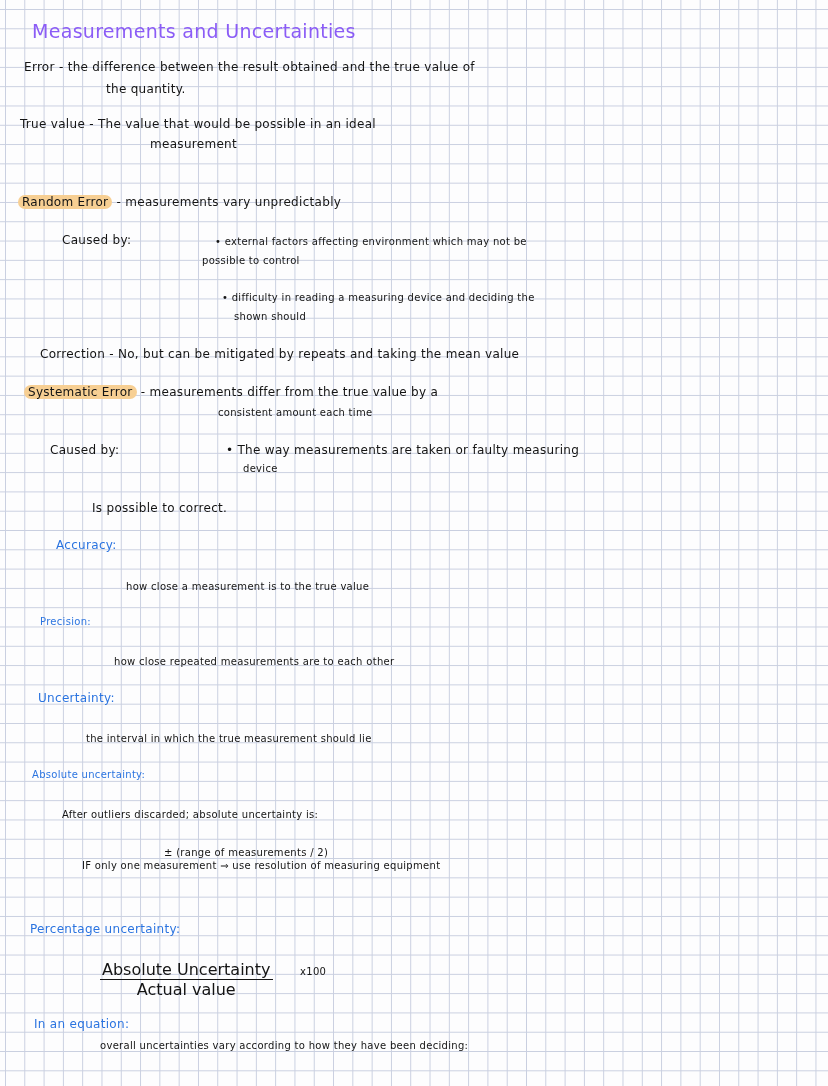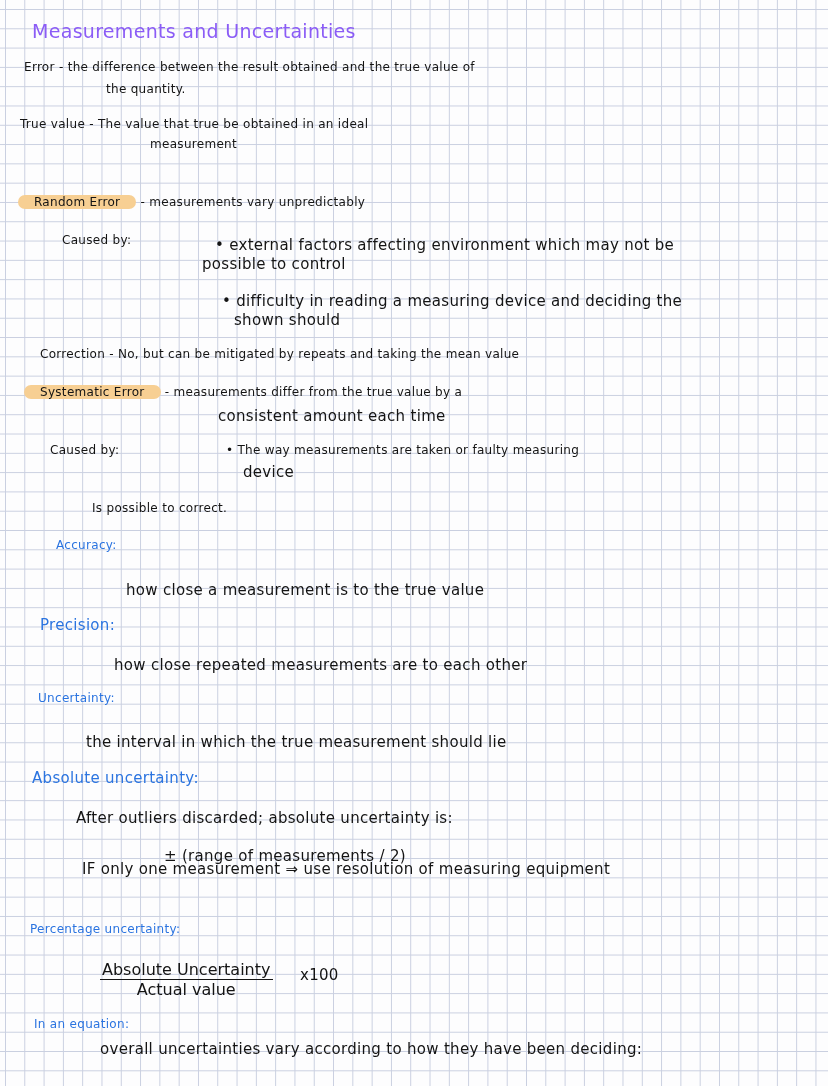--- a/index.html
+++ b/index.html
@@ -8,46 +8,46 @@
     background-color: #fdfdfe;
     background-image:
       linear-gradient(to right, #c9cfe0 1px, transparent 1px),
       linear-gradient(to bottom, #c9cfe0 1px, transparent 1px);
     background-size: 19.3px 19.3px;
     background-position: 5px 9px;
     font-family: "DejaVu Sans", sans-serif;
     color: #141414;
   }
   .line { position: absolute; white-space: nowrap; font-size: 12px; letter-spacing: 0.3px; }
-  .small { font-size: 15px; }
+  .small { font-size: 10px; }
   .title { color: #8b5cf6; font-size: 19px; }
   .blue { color: #2b74e0; }
   .hl {
-    background: #f7cf93; border-radius: 12px; padding: 0 16px; margin-left: -8px;
+    background: #f7cf93; border-radius: 12px; padding: 0 4px; margin-left: -8px;
   }
   .frac { position: absolute; text-align: center; font-size: 16px; }
   .frac .num { border-bottom: 1.5px solid #141414; padding: 0 2px; display: inline-block; }
   .frac .den { display: block; }
 </style>
 </head>
 <body>
 
 <div class="line title" style="left:32px; top:20px;">Measurements and Uncertainties</div>
 
 <div class="line" style="left:24px; top:60px;">
   <span>Error</span>
   <span>-</span>
   <span>the difference between the result obtained and the true value of</span>
 </div>
 <div class="line" style="left:90px; top:82px;margin-left:16px;">the quantity.</div>
 
 <div class="line" style="left:20px; top:117px;">
   <span>True value</span>
   <span>-</span>
-  <span>The value that true be obtained in an ideal</span>
+  <span>The value that would be possible in an ideal</span>
 </div>
 <div class="line" style="left:150px; top:137px;">measurement</div>
 
 <div class="line" style="left:26px; top:195px;">
   <span class="hl">Random Error</span>
   <span>-</span>
   <span>measurements vary unpredictably</span>
 </div>
 <div class="line" style="left:62px; top:233px;">Caused by:</div>
 <div class="line small" style="left:215px; top:236px;">• external factors affecting environment which may not be</div>
@@ -70,21 +70,21 @@
 <div class="line blue" style="left:48px; top:538px;margin-left:8px;">Accuracy:</div>
 <div class="line small" style="left:126px; top:581px;">how close a measurement is to the true value</div>
 
 <div class="line blue small" style="left:40px; top:616px;">Precision:</div>
 <div class="line small" style="left:114px; top:656px;">how close repeated measurements are to each other</div>
 
 <div class="line blue" style="left:38px; top:691px;">Uncertainty:</div>
 <div class="line small" style="left:86px; top:733px;">the interval in which the true measurement should lie</div>
 
 <div class="line blue small" style="left:32px; top:769px;">Absolute uncertainty:</div>
-<div class="line small" style="left:76px; top:809px;">After outliers discarded; absolute uncertainty is:</div>
+<div class="line small" style="left:62px; top:809px;">After outliers discarded; absolute uncertainty is:</div>
 <div class="line small" style="left:164px; top:847px;">± (range of measurements / 2)</div>
 <div class="line small" style="left:62px; top:860px;margin-left:20px;">IF only one measurement ⇒ use resolution of measuring equipment</div>
 
 <div class="line blue" style="left:30px; top:922px;">Percentage uncertainty:</div>
 <div class="frac" style="left:100px; top:960px;">
   <span class="num">Absolute Uncertainty</span>
   <span class="den">Actual value</span>
 </div>
 <div class="line small" style="left:300px; top:966px;">x100</div>
 

